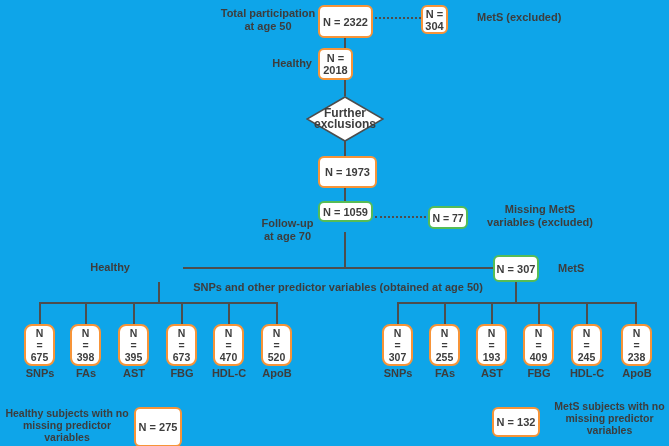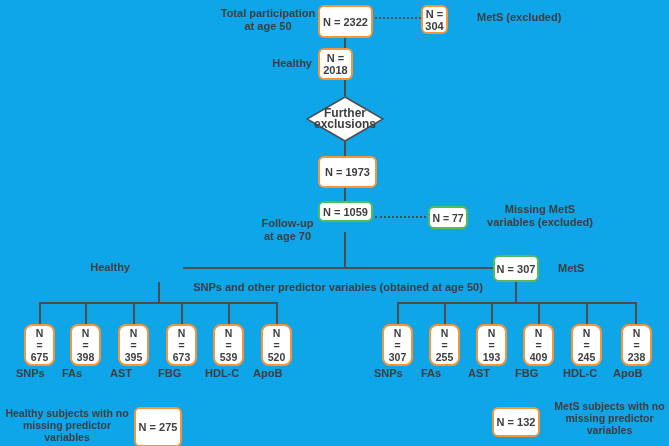--- a/index.html
+++ b/index.html
@@ -21,21 +21,21 @@
     font-size:10.5px;line-height:12px;color:#3d3d3d;top:324px;
   }
   .lbl{
     position:absolute;font-size:11px;line-height:13px;color:#3d3d3d;
     white-space:pre-line;text-align:center;
   }
   .lbl.small{font-size:10.5px;line-height:12px;}
   .vline{position:absolute;width:2px;background:#4d4d4d;}
   .hline{position:absolute;height:2px;background:#4d4d4d;}
   .dotted{position:absolute;height:0;border-top:2.5px dotted #4d4d4d;}
-  .blabel{position:absolute;width:48px;text-align:left;font-size:11px;top:367px;color:#3d3d3d;}
+  .blabel{position:absolute;width:48px;text-align:center;font-size:11px;top:367px;color:#3d3d3d;}
   .diamond-wrap{position:absolute;left:306px;top:96px;width:78px;height:46px;}
   .diamond-text{
     position:absolute;left:0;top:0;width:78px;height:46px;
     display:flex;align-items:center;justify-content:center;
     font-size:12px;line-height:11px;text-align:center;white-space:pre-line;color:#3d3d3d;
   }
 </style>
 </head>
 <body>
 
@@ -108,21 +108,21 @@
       <span>395</span>
   </div>
   <div class="sbox" style="left:166px;">
     <span>N</span>
       <span>=</span>
       <span>673</span>
   </div>
   <div class="sbox" style="left:213px;">
     <span>N</span>
       <span>=</span>
-      <span>539</span>
+      <span>470</span>
   </div>
   <div class="sbox" style="left:261px;">
     <span>N</span>
       <span>=</span>
       <span>520</span>
   </div>
   <div class="blabel" style="left:16px;">SNPs</div>
   <div class="blabel" style="left:62px;">FAs</div>
   <div class="blabel" style="left:110px;">AST</div>
   <div class="blabel" style="left:158px;">FBG</div>

